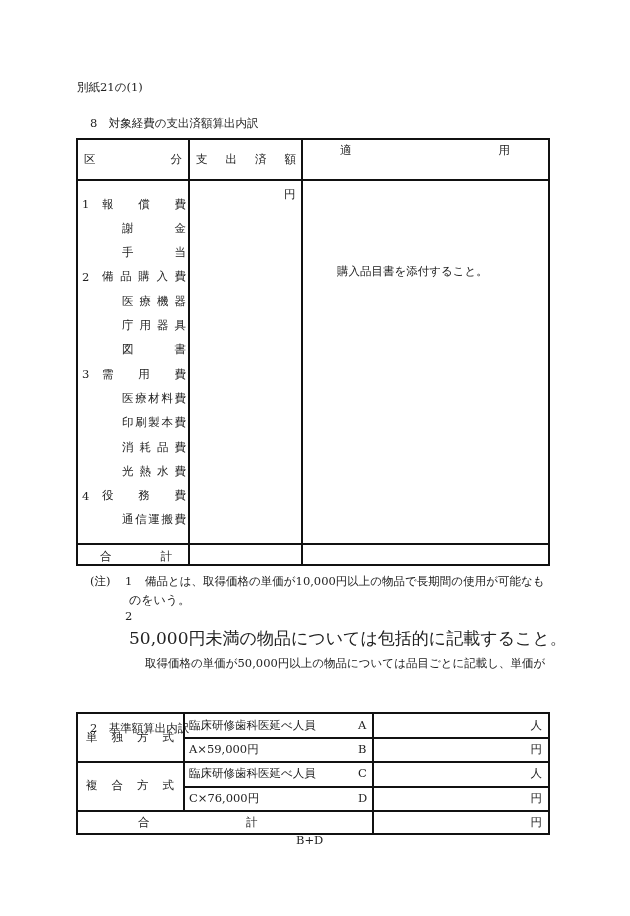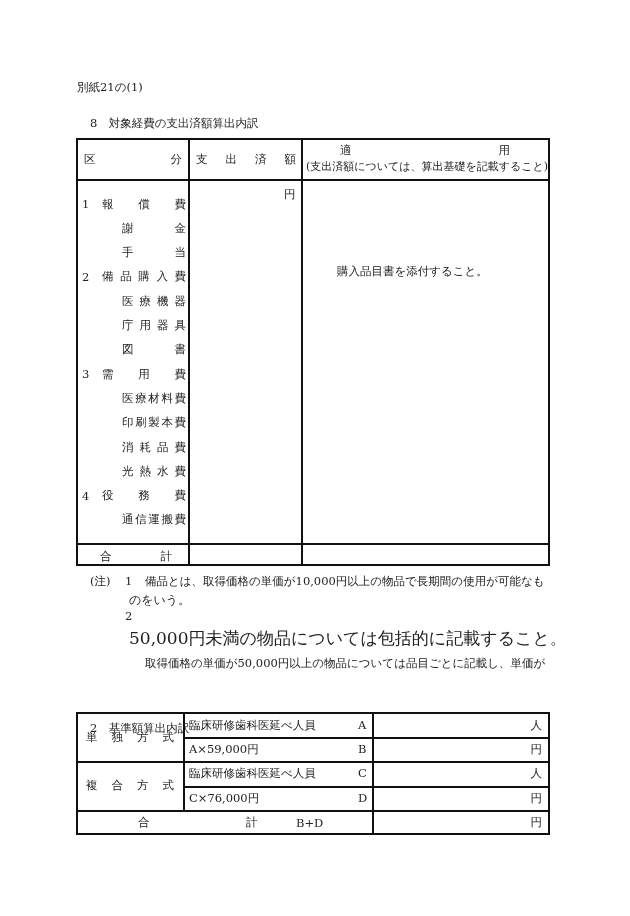--- a/index.html
+++ b/index.html
@@ -45,21 +45,20 @@
   <div class="cell-text" style="left:118px;top:12px;width:100px;display:flex;justify-content:space-between;">
     <span>支</span>
     <span>出</span>
     <span>済</span>
     <span>額</span>
   </div>
   <div class="cell-text" style="left:262px;top:3px;width:170px;display:flex;justify-content:space-between;">
     <span>適</span>
     <span>用</span>
   </div>
-  <div class="cell-text" style="left:228px;top:19px;font-size:11px;">(支出済額については、算出基礎を記載すること)</div>
 
   <div class="cell-text" style="left:206px;top:47px;">円</div>
 
   <div class="cell-text" style="left:231px;top:124px;padding-left:28px;">購入品目書を添付すること。</div>
 
   <div id="t1rows">
       <div class="item-row" style="top: 52px;">
         <span class="num">1</span>
         <span class="lbl">
           <span>報</span>
@@ -233,15 +232,15 @@
   <div class="cell-text" style="left:111px;top:52px;">臨床研修歯科医延べ人員</div>
   <div class="cell-text" style="left:280px;top:52px;">C</div>
   <div class="cell-text" style="right:6px;top:52px;">人</div>
 
   <div class="cell-text" style="left:111px;top:77px;">C×76,000円</div>
   <div class="cell-text" style="left:280px;top:77px;">D</div>
   <div class="cell-text" style="right:6px;top:77px;">円</div>
 
   <div class="cell-text" style="left:60px;top:101px;">合</div>
   <div class="cell-text" style="left:168px;top:101px;">計</div>
-  <div class="cell-text" style="left:218px;top:102px;">B+D</div>
+  <div class="cell-text" style="left:218px;top:119px;">B+D</div>
   <div class="cell-text" style="right:6px;top:101px;">円</div>
 </div>
 
 </body></html>

